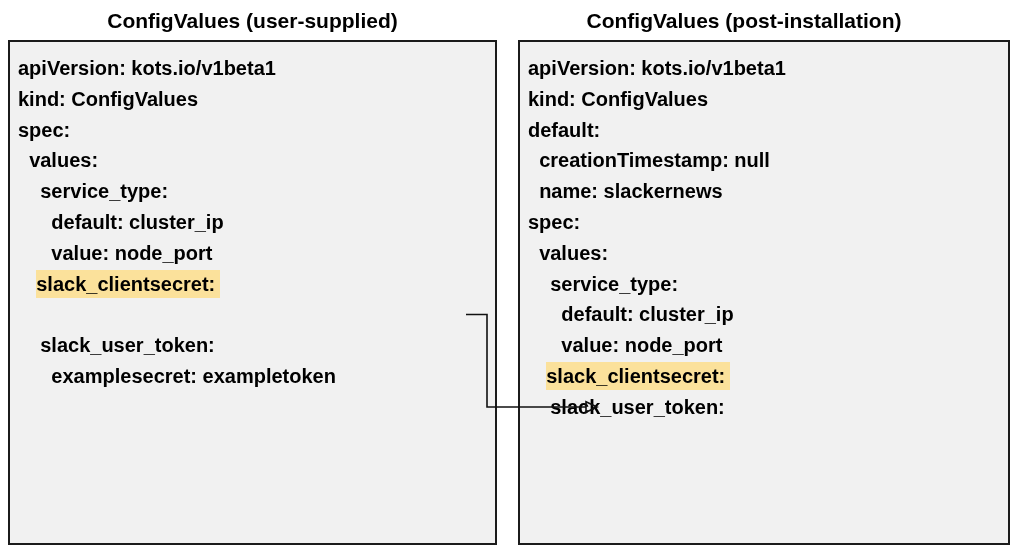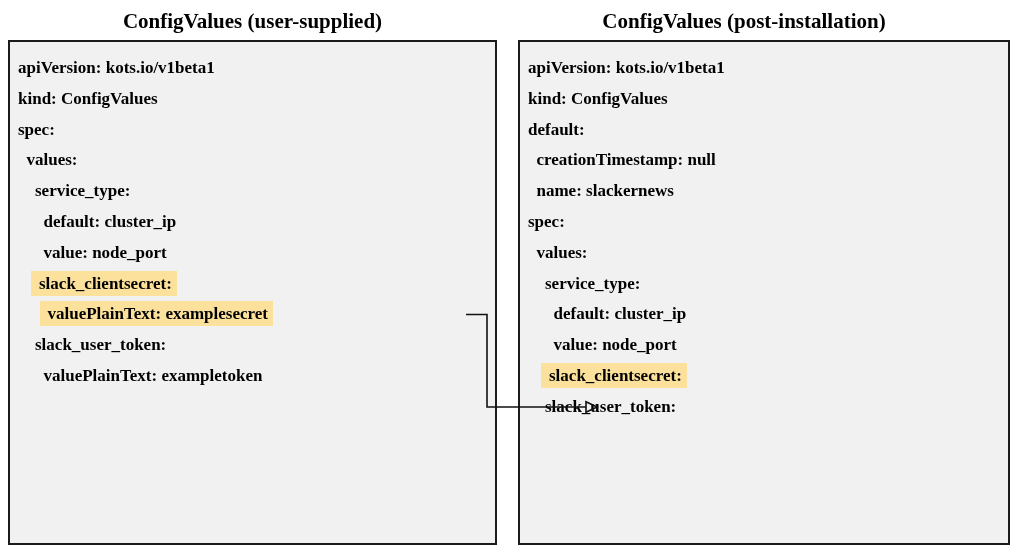--- a/index.html
+++ b/index.html
@@ -1,21 +1,21 @@
 <!DOCTYPE html>
 <html><head>
 <meta charset="utf-8">
 <style>
   html, body { margin: 0; padding: 0; background: #ffffff; }
   .page {
     position: relative;
     width: 1019px;
     height: 559px;
     background: #ffffff;
-    font-family: Liberation Serif, serif;
+    font-family: Liberation Sans, sans-serif;
     overflow: hidden;
   }
   .box-title {
     position: absolute;
     top: 7px;
     height: 28px;
     line-height: 28px;
     text-align: center;
     font-weight: bold;
     font-size: 21px;
@@ -32,27 +32,27 @@
     background: var(--box-bg);
     border: 2px solid var(--box-border);
     padding: 11px 4px 0 8px;
     overflow: hidden;
   }
   .config-box.left  { left: 8px;   width: 489px; }
   .config-box.right { left: 518px; width: 492px; }
   .code-line {
     white-space: pre;
     font-weight: bold;
-    font-size: 17px;
+    font-size: 20px;
     line-height: 30.8px;
     color: var(--text);
   }
   .code-line .hl {
     background: var(--hl);
-    padding: 3px 5px 3px 8px;
+    padding: 3px 5px 3px 0;
     margin: -3px -5px -3px -4px;
   }
   .arrow-overlay {
     position: absolute;
     left: 0; top: 0;
     width: 1019px; height: 559px;
     pointer-events: none;
   }
 </style>
 </head>
@@ -66,23 +66,23 @@
 
   <div class="config-box left">
       <div class="code-line"><span></span><span>apiVersion: kots.io/v1beta1</span></div>
       <div class="code-line"><span></span><span>kind: ConfigValues</span></div>
       <div class="code-line"><span></span><span>spec:</span></div>
       <div class="code-line"><span>  </span><span>values:</span></div>
       <div class="code-line"><span>    </span><span>service_type:</span></div>
       <div class="code-line"><span>      </span><span>default: cluster_ip</span></div>
       <div class="code-line"><span>      </span><span>value: node_port</span></div>
       <div class="code-line"><span>    </span><span class="hl">slack_clientsecret:</span></div>
-      <div class="code-line"><span>      </span><span class="hl">valuePlainText: examplesecret</span></div>
+      <div class="code-line"><span>      </span></div>
       <div class="code-line"><span>    </span><span>slack_user_token:</span></div>
-      <div class="code-line"><span>      </span><span>valuePlainText: exampletoken</span></div>
+      <div class="code-line"><span>      </span><span>examplesecret: exampletoken</span></div>
     </div>
 
   <div class="config-box right">
       <div class="code-line"><span></span><span>apiVersion: kots.io/v1beta1</span></div>
       <div class="code-line"><span></span><span>kind: ConfigValues</span></div>
       <div class="code-line"><span></span><span>default:</span></div>
       <div class="code-line"><span>  </span><span>creationTimestamp: null</span></div>
       <div class="code-line"><span>  </span><span>name: slackernews</span></div>
       <div class="code-line"><span></span><span>spec:</span></div>
       <div class="code-line"><span>  </span><span>values:</span></div>

